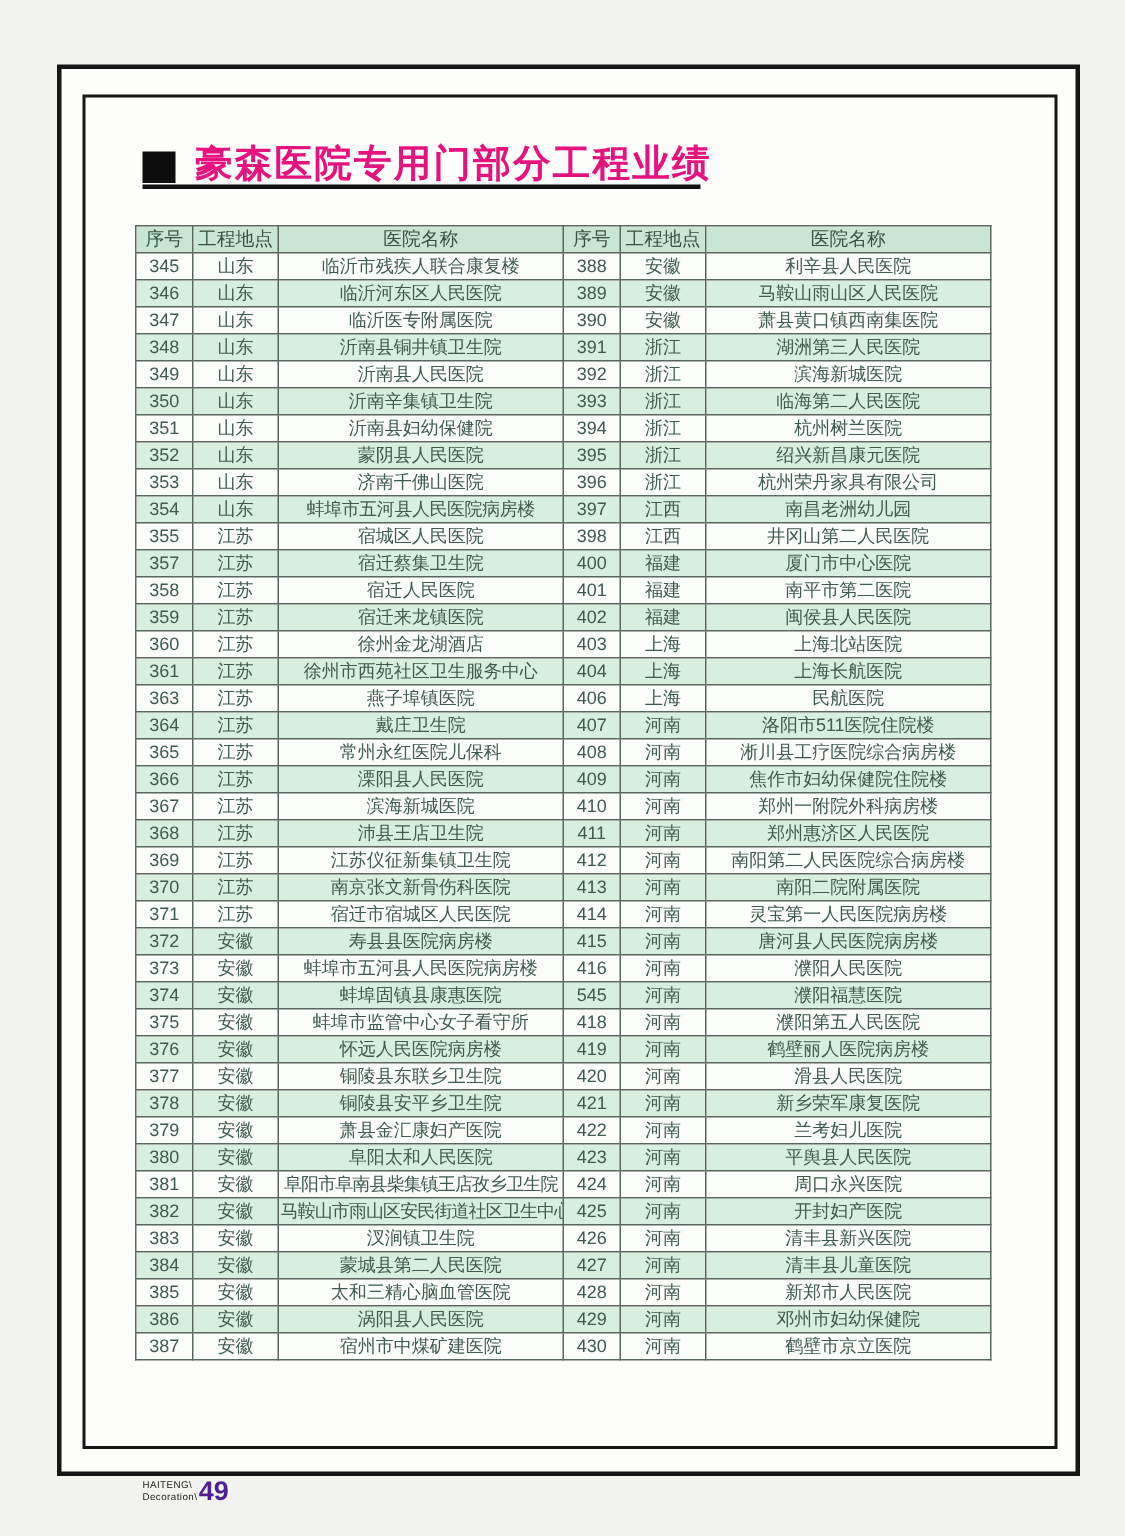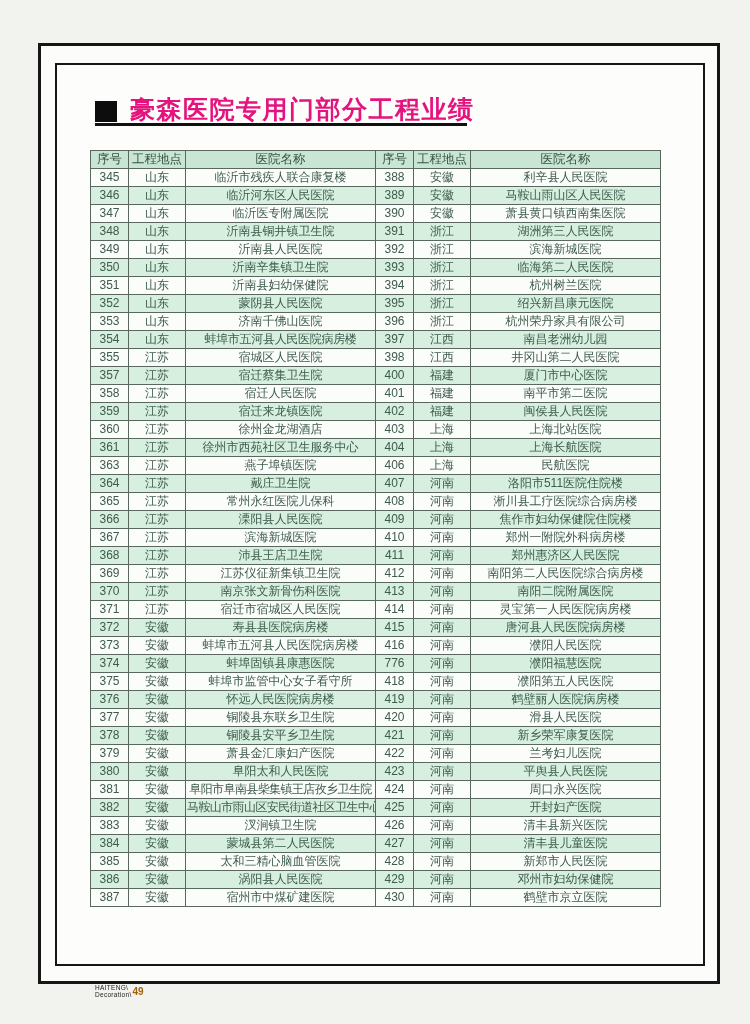--- a/index.html
+++ b/index.html
@@ -22,21 +22,21 @@
   table.perf th, table.perf td {
       border:1px solid #59675f; height:17px; line-height:17px; padding:0 1px;
       font-size:12px; text-align:center; color:#3e5b4c; overflow:hidden; white-space:nowrap; }
   table.perf thead th { background:#c9e6d4; font-weight:normal; font-size:12.5px; color:#34523f; }
   table.perf tbody tr:nth-child(odd) td { background:#fbfdfb; }
   table.perf tbody tr:nth-child(even) td { background:#d6efdf; }
   td.sq1 { font-size:11px; letter-spacing:-0.3px; }
   td.sq2 { font-size:10px; letter-spacing:-0.6px; }
   .footer { position:absolute; left:54px; top:938px; display:flex; align-items:center; z-index:5; }
   .brand { font-size:6.5px; color:#1c1c1c; line-height:1.15; letter-spacing:0.3px; }
-  .page-num { font-size:10px; font-weight:bold; color:#a16207; margin-left:1px; }
+  .page-num { font-size:18px; font-weight:bold; color:#4c1d95; margin-left:1px; }
 </style>
 </head>
 <body>
 
 <div class="page">
   <div class="outer-frame">
     <div class="inner-frame">
 
       <div class="title-row">
         <span class="title-square"></span>
@@ -276,21 +276,21 @@
               <td>安徽</td>
               <td>蚌埠市五河县人民医院病房楼</td>
               <td>416</td>
               <td>河南</td>
               <td>濮阳人民医院</td>
             </tr>
             <tr>
               <td>374</td>
               <td>安徽</td>
               <td>蚌埠固镇县康惠医院</td>
-              <td>776</td>
+              <td>545</td>
               <td>河南</td>
               <td>濮阳福慧医院</td>
             </tr>
             <tr>
               <td>375</td>
               <td>安徽</td>
               <td>蚌埠市监管中心女子看守所</td>
               <td>418</td>
               <td>河南</td>
               <td>濮阳第五人民医院</td>

